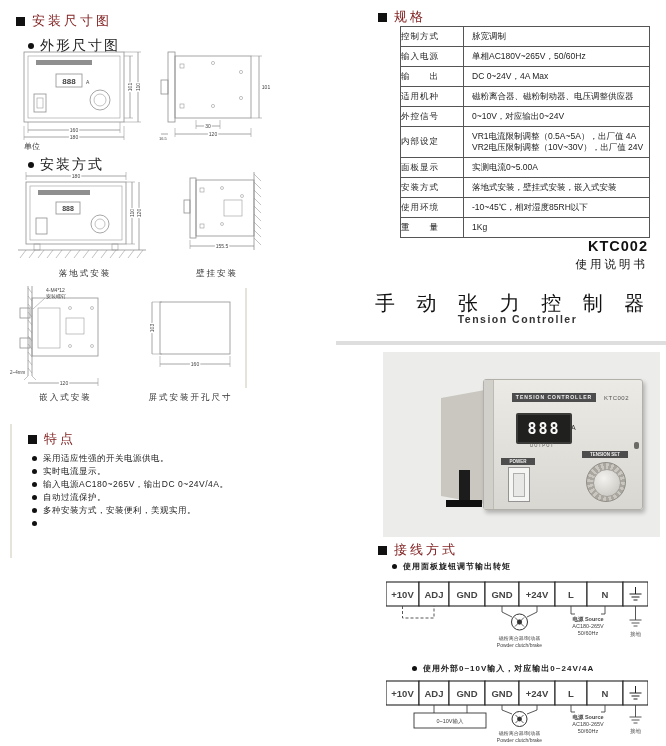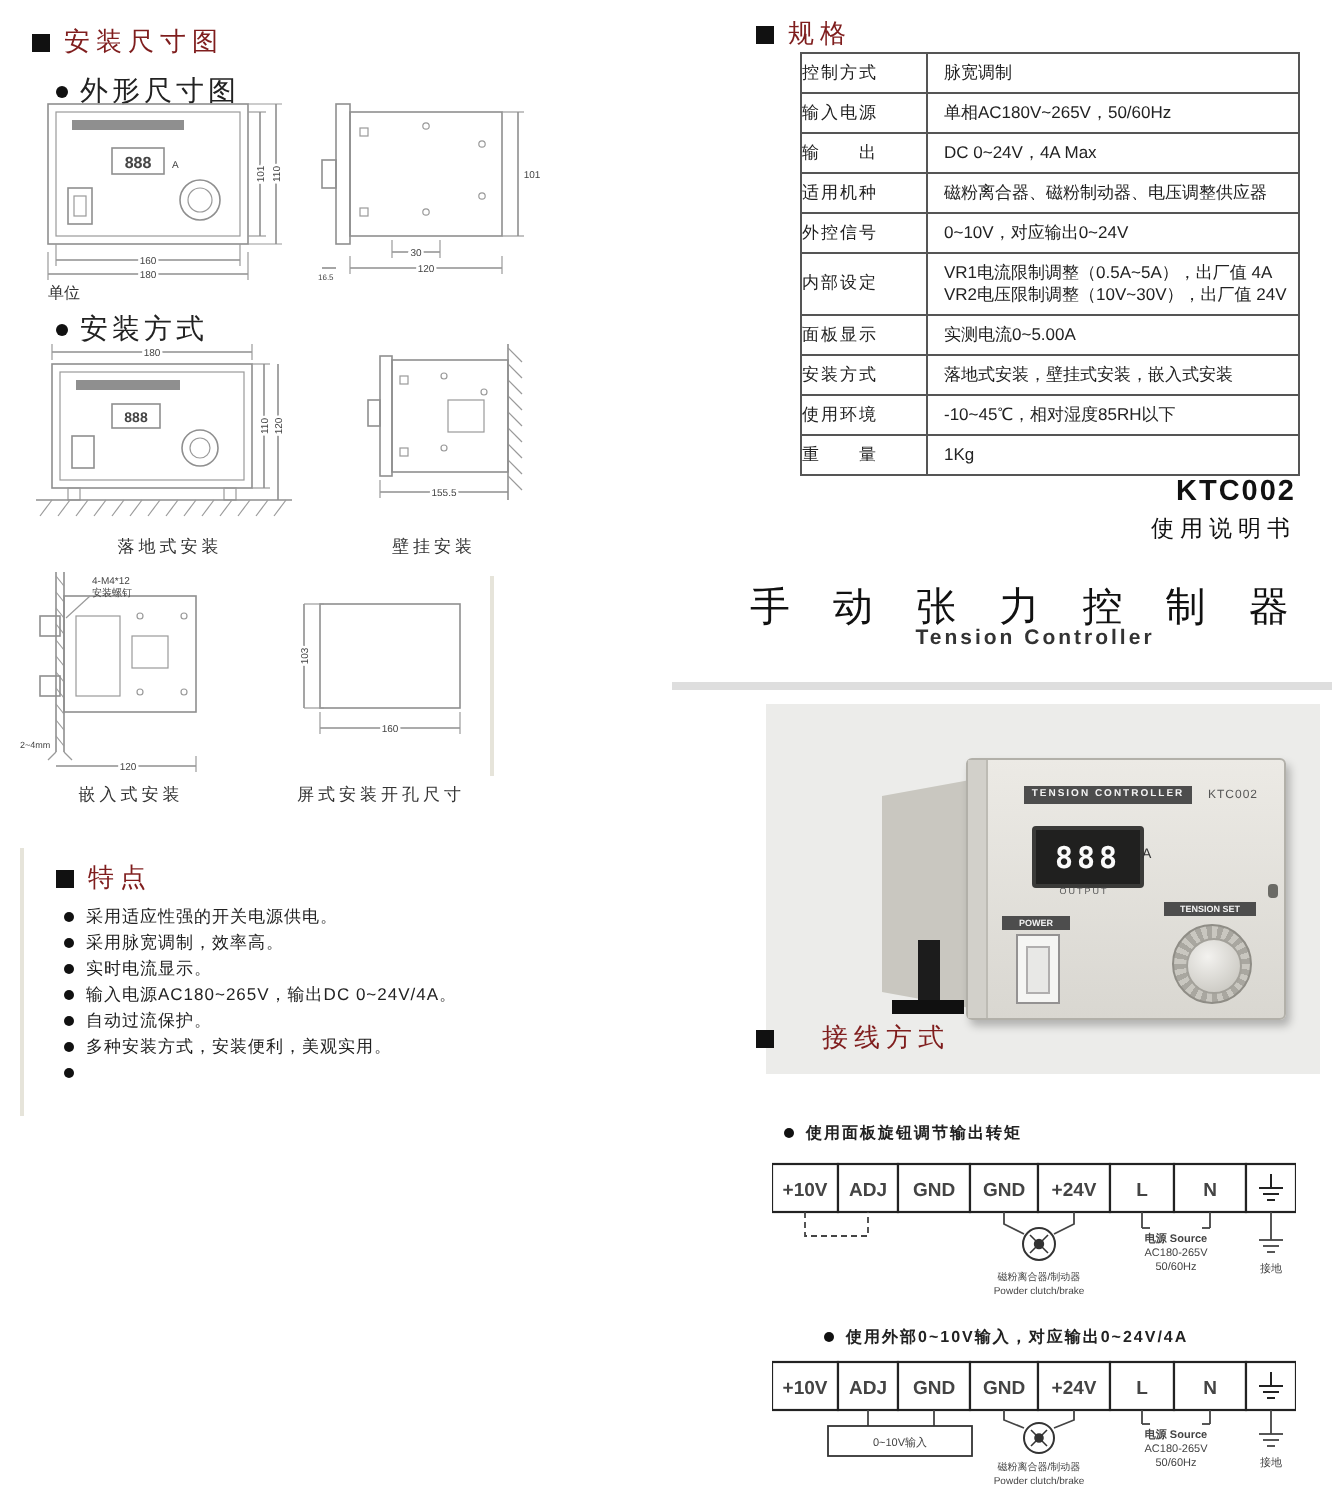--- a/index.html
+++ b/index.html
@@ -256,24 +256,20 @@
     <span class="sq"></span>
     <span>特点</span>
   </div>
   <ul id="feat">
     <li>
         <span class="dot"></span>
         <span>采用适应性强的开关电源供电。</span>
       </li>
     <li>
         <span class="dot"></span>
-        <span>采用脉宽调制，效率高。</span>
-      </li>
-    <li>
-        <span class="dot"></span>
         <span>实时电流显示。</span>
       </li>
     <li>
         <span class="dot"></span>
         <span>输入电源AC180~265V，输出DC 0~24V/4A。</span>
       </li>
     <li>
         <span class="dot"></span>
         <span>自动过流保护。</span>
       </li>
@@ -364,21 +360,21 @@
           <div class="rocker"></div>
         </div>
       <div class="darkbar" style="left:98px;top:71px;width:46px;height:7px;font-size:4.5px;line-height:7px;">TENSION SET</div>
       <div id="dev-knob">
           <div class="cap"></div>
         </div>
       <div id="dev-screw"></div>
     </div>
   </div>
 
-  <div class="sec-head" style="left:378px;top:510px;gap:17px;">
+  <div class="sec-head" style="left:378px;top:541px;">
     <span class="sq"></span>
     <span>接线方式</span>
   </div>
 
   <div class="wire-note" style="left:392px;top:561px;">
     <span class="dot"></span>
     <span>使用面板旋钮调节输出转矩</span>
   </div>
 
   <svg style="position:absolute;left:386px;top:578px;" width="262" height="80" viewBox="0 0 262 80">

